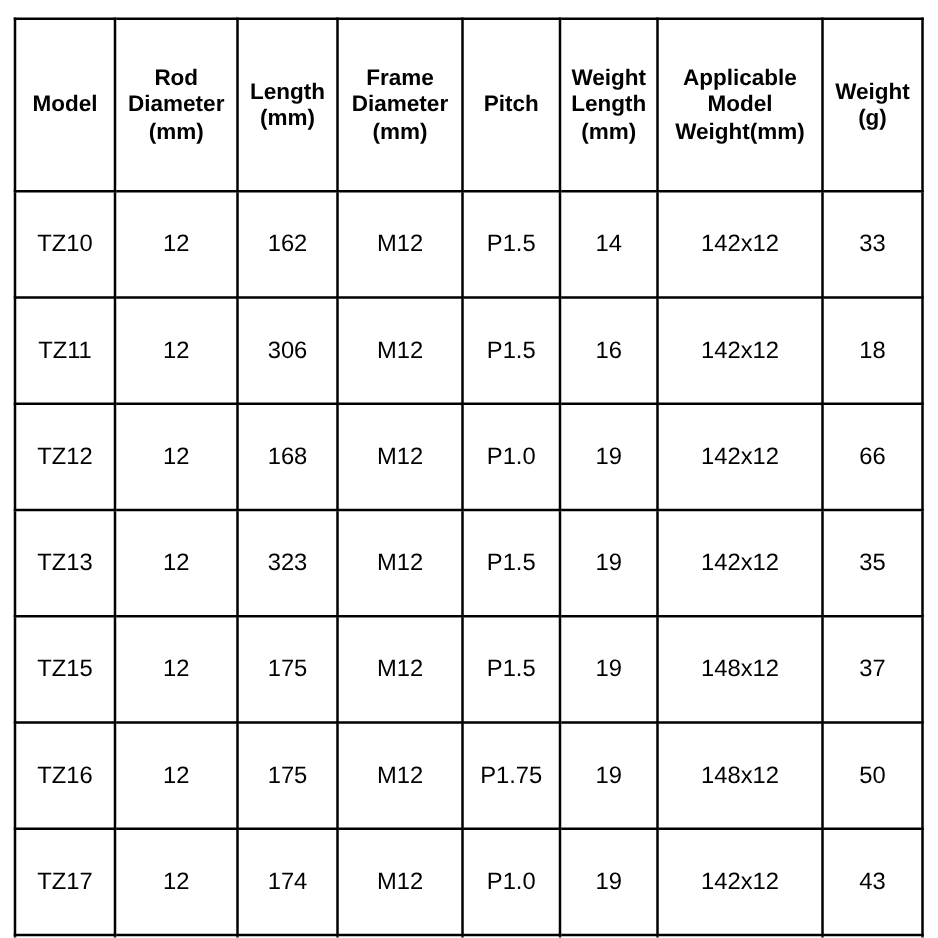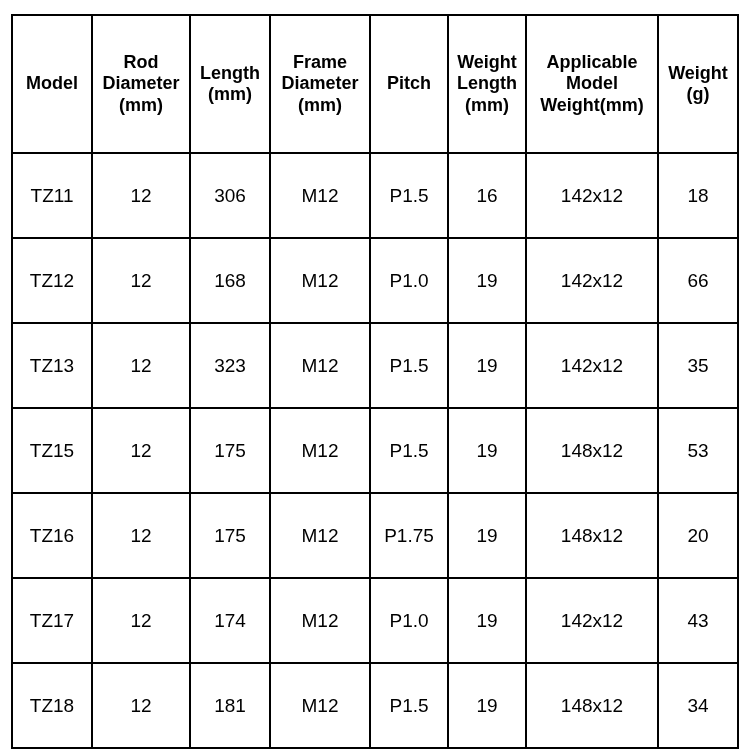--- a/index.html
+++ b/index.html
@@ -107,20 +107,30 @@
           <span class="hdr-line">Weight(mm)</span>
         </th>
         <th>
           <span class="hdr-line">Weight</span>
           <span class="hdr-line">(g)</span>
         </th>
       </tr>
     </thead>
     <tbody>
       <tr>
+        <td>TZ10</td>
+        <td>12</td>
+        <td>162</td>
+        <td>M12</td>
+        <td>P1.5</td>
+        <td>14</td>
+        <td>142x12</td>
+        <td>33</td>
+      </tr>
+      <tr>
         <td>TZ11</td>
         <td>12</td>
         <td>306</td>
         <td>M12</td>
         <td>P1.5</td>
         <td>16</td>
         <td>142x12</td>
         <td>18</td>
       </tr>
       <tr>
@@ -144,31 +154,31 @@
         <td>35</td>
       </tr>
       <tr>
         <td>TZ15</td>
         <td>12</td>
         <td>175</td>
         <td>M12</td>
         <td>P1.5</td>
         <td>19</td>
         <td>148x12</td>
-        <td>53</td>
+        <td>37</td>
       </tr>
       <tr>
         <td>TZ16</td>
         <td>12</td>
         <td>175</td>
         <td>M12</td>
         <td>P1.75</td>
         <td>19</td>
         <td>148x12</td>
-        <td>20</td>
+        <td>50</td>
       </tr>
       <tr>
         <td>TZ17</td>
         <td>12</td>
         <td>174</td>
         <td>M12</td>
         <td>P1.0</td>
         <td>19</td>
         <td>142x12</td>
         <td>43</td>

